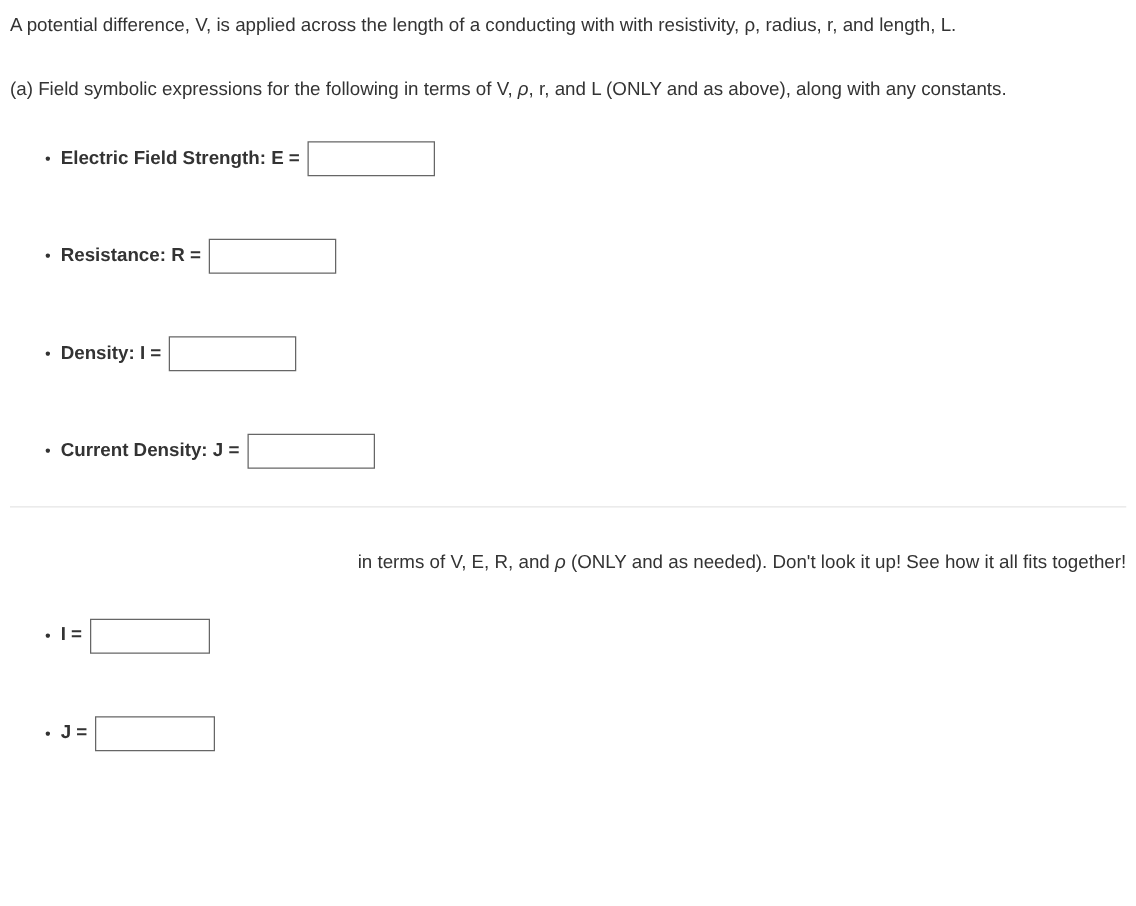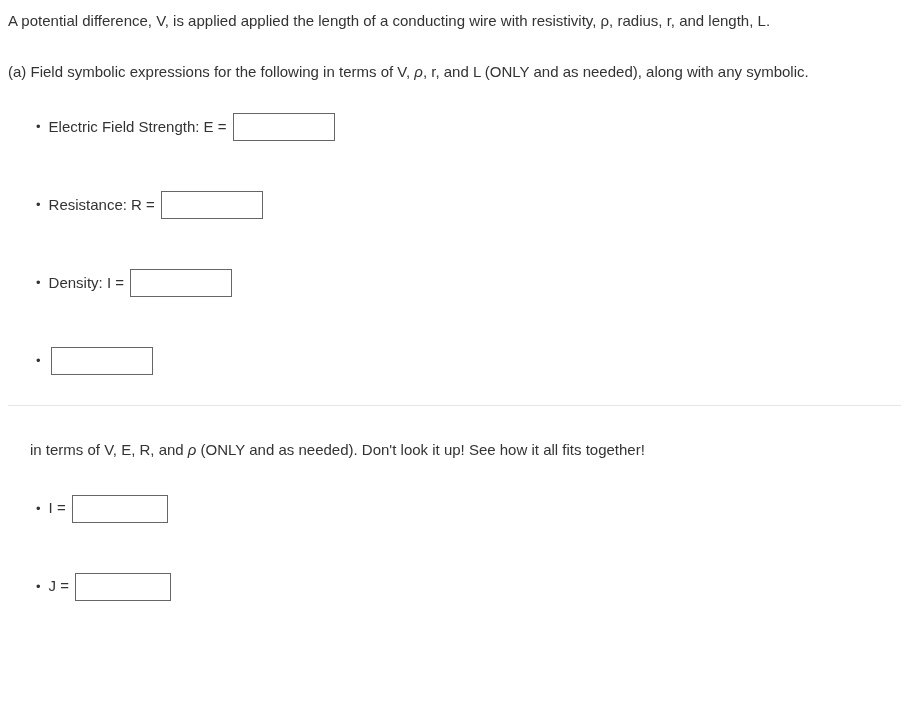--- a/index.html
+++ b/index.html
@@ -35,20 +35,21 @@
     }
     .bullet-item:last-child {
       margin-bottom: 30px;
     }
     .bullet-dot {
       font-size: 13px;
       margin-right: 8px;
     }
     .bullet-label {
       white-space: pre;
+      font-weight: bold;
     }
     .input-box {
       border: 1px solid #666;
       width: 102px;
       height: 28px;
       background: #fff;
       margin-left: 2px;
       font-size: 14px;
       padding: 2px 4px;
     }
@@ -58,63 +59,65 @@
       margin: 10px 0 30px 0;
     }
     .part-b-text {
       margin-left: 0;
       margin-bottom: 30px;
       line-height: 1.9;
     }
     .part-b-text .indent {
       margin-left: 22px;
       display: block;
+      text-align: right;
     }
     .small-input {
       width: 96px;
     }
     .b-list {
       padding-left: 28px;
       margin-top: 10px;
     }
     .b-item {
       display: flex;
       align-items: center;
       margin-bottom: 50px;
     }
   </style>
 </head>
 <body>
 
 <p class="intro">
-  <span>A potential difference, V, is applied applied the length of a conducting wire with resistivity, ρ, radius, r, and length, L.</span>
+  <span>A potential difference, V, is applied across the length of a conducting with with resistivity, ρ, radius, r, and length, L.</span>
 </p>
 
 <p class="part-a">
-  <span>(a) Field symbolic expressions for the following in terms of V, </span><span class="italic">ρ</span><span>, r, and L (ONLY and as needed), along with any symbolic.</span>
+  <span>(a) Field symbolic expressions for the following in terms of V, </span><span class="italic">ρ</span><span>, r, and L (ONLY and as above), along with any constants.</span>
 </p>
 
 <div class="bullet-list">
   <div class="bullet-item">
     <span class="bullet-dot">•</span>
     <span class="bullet-label">Electric Field Strength: E = </span>
     <input type="text" class="input-box" style="">
   </div>
   <div class="bullet-item">
     <span class="bullet-dot">•</span>
     <span class="bullet-label">Resistance: R = </span>
     <input type="text" class="input-box" style="">
   </div>
   <div class="bullet-item">
     <span class="bullet-dot">•</span>
     <span class="bullet-label">Density: I = </span>
     <input type="text" class="input-box" style="">
   </div>
   <div class="bullet-item">
     <span class="bullet-dot">•</span>
+    <span class="bullet-label">Current Density: J = </span>
     <input type="text" class="input-box" style="">
   </div>
 </div>
 
 <hr class="divider">
 
 <div class="part-b-text">
   <span class="indent">
     <span>in terms of V, E, R, and </span><span class="italic">ρ</span><span> (ONLY and as needed). Don't look it up! See how it all fits together!</span>
   </span>

